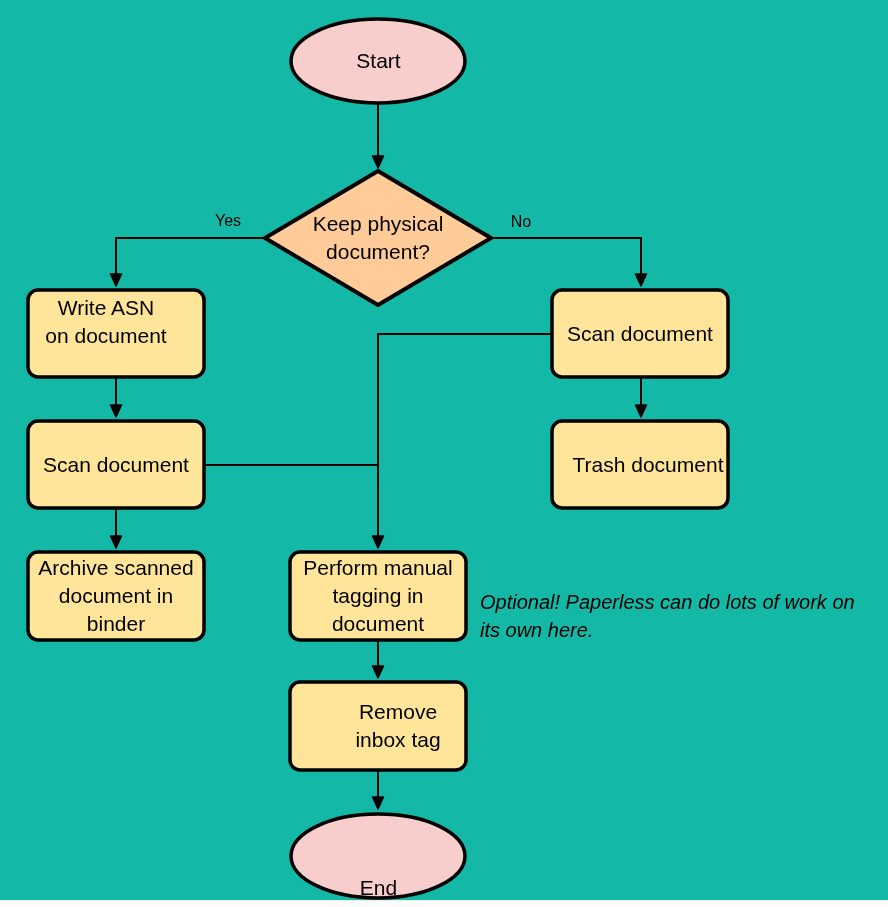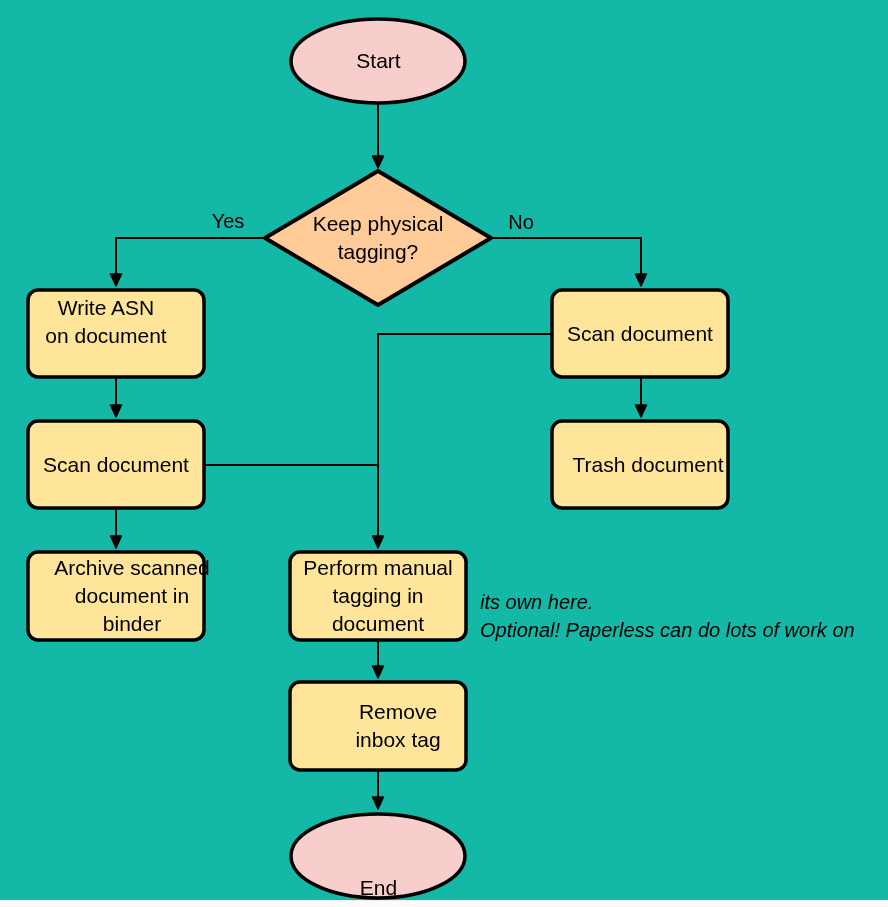--- a/index.html
+++ b/index.html
@@ -33,21 +33,21 @@
     justify-content: center;
     text-align: center;
     color: #000000;
     font-size: 21px;
     line-height: 28px;
     pointer-events: none;
   }
   .elabel {
     position: absolute;
     color: #000000;
-    font-size: 20px;
+    font-size: 16px;
     line-height: 22px;
     text-align: center;
   }
   #annotation {
     position: absolute;
     left: 480px;
     top: 588px;
     width: 408px;
     font-size: 20px;
     line-height: 28px;
@@ -63,21 +63,21 @@
     height: 7px;
     border-top: 1px solid #ececec;
     background: #fbfbfb;
   }
 
   
   #lbl-start    { left: 290px; top: 18px;  width: 177px; height: 86px; }
   #lbl-decision { left: 283px; top: 196px; width: 190px; height: 84px; }
   #lbl-write    { left: 28px;  top: 278px; width: 156px; height: 87px; }
   #lbl-scanl    { left: 28px;  top: 421px; width: 176px; height: 87px; }
-  #lbl-archive  { left: 28px;  top: 552px; width: 176px; height: 88px; padding-left: 16px; }
+  #lbl-archive  { left: 28px;  top: 552px; width: 176px; height: 88px; }
   #lbl-scanr    { left: 552px; top: 290px; width: 176px; height: 87px; }
   #lbl-trash    { left: 552px; top: 421px; width: 176px; height: 87px; margin-left: 8px; }
   #lbl-perform  { left: 290px; top: 552px; width: 176px; height: 88px; }
   #lbl-remove   { left: 290px; top: 682px; width: 176px; height: 88px; margin-left: 20px; }
   #lbl-end      { left: 290px; top: 845px; width: 177px; height: 85px; }
   #lbl-yes      { left: 206px; top: 210px; width: 44px; }
   #lbl-no       { left: 504px; top: 211px; width: 34px; }
 </style>
 </head>
 <body>
@@ -113,21 +113,21 @@
     <rect class="shape-process" x="290" y="682" width="176" height="88" rx="10"></rect>
     <ellipse class="shape-terminal" cx="378" cy="856" rx="87" ry="42"></ellipse>
   </svg>
 
   <div class="nlabel" id="lbl-start">
     <div>Start</div>
   </div>
 
   <div class="nlabel" id="lbl-decision">
     <div>Keep physical</div>
-    <div>tagging?</div>
+    <div>document?</div>
   </div>
 
   <div class="nlabel" id="lbl-write">
     <div>Write ASN</div>
     <div>on document</div>
   </div>
 
   <div class="nlabel" id="lbl-scanl">
     <div>Scan document</div>
   </div>
@@ -158,18 +158,18 @@
   </div>
 
   <div class="nlabel" id="lbl-end">
     <div>End</div>
   </div>
 
   <div class="elabel" id="lbl-yes">Yes</div>
   <div class="elabel" id="lbl-no">No</div>
 
   <div id="annotation">
+    <div>Optional! Paperless can do lots of work on</div>
     <div>its own here.</div>
-    <div>Optional! Paperless can do lots of work on</div>
   </div>
 
   <div id="bottom-edge"></div>
 </div>
 
 </body></html>

